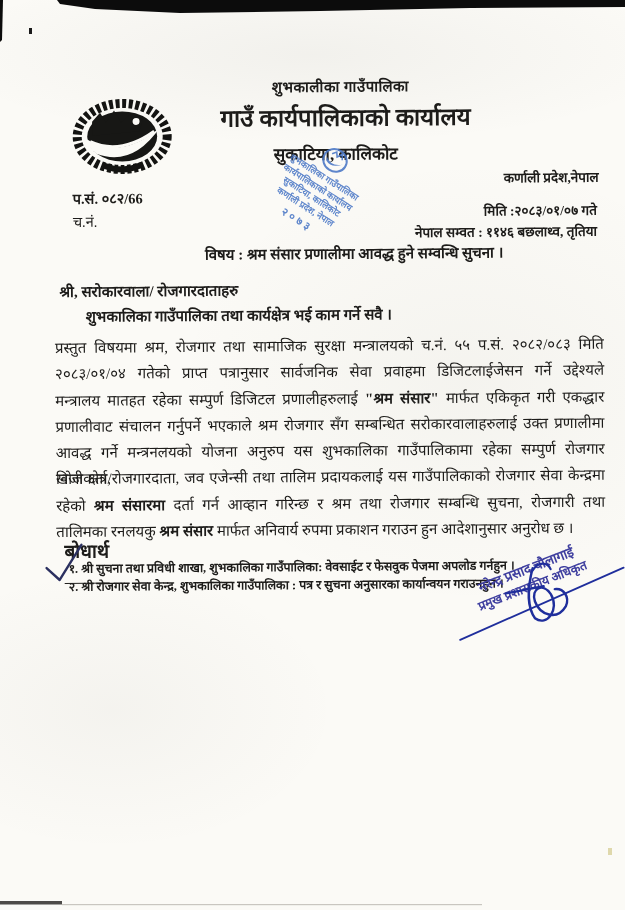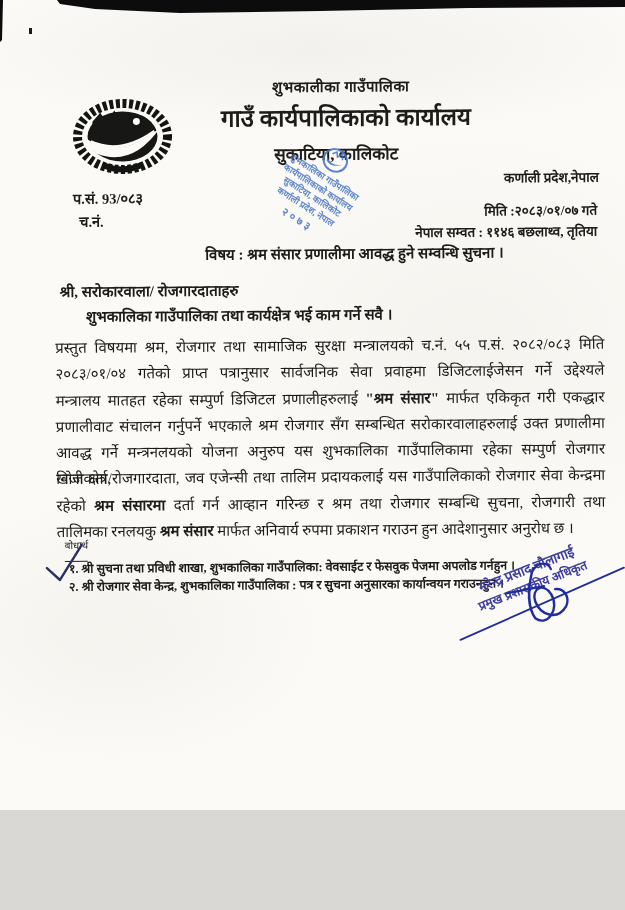--- a/index.html
+++ b/index.html
@@ -2,52 +2,52 @@
 <html><head>
 <meta charset="utf-8">
 <style>
   html,body{margin:0;padding:0;}
   body{
     width:625px;height:910px;overflow:hidden;
     background:#d9d8d4;
     font-family:"Liberation Serif","DejaVu Serif",serif;
   }
   .page{
-    position:relative;width:625px;height:810px;overflow:hidden;
+    position:relative;width:625px;height:910px;overflow:hidden;
     background:
       radial-gradient(ellipse 320px 200px at 18% 78%, rgba(90,85,70,0.045), transparent 70%),
       radial-gradient(ellipse 420px 320px at 75% 42%, rgba(80,80,60,0.04), transparent 70%),
       radial-gradient(ellipse 500px 120px at 50% 6%,  rgba(70,70,60,0.05), transparent 75%),
       #fbfaf6;
     color:#1d1c1a;
   }
   .tilt{position:absolute;inset:0;transform:rotate(-0.45deg);transform-origin:50% 40%;}
   .abs{position:absolute;}
 
   
   .h-muni{left:230px;top:76px;width:225px;text-align:center;font-size:15px;font-weight:bold;letter-spacing:.5px;}
   .h-office{left:170px;top:100px;width:355px;text-align:center;font-size:24px;font-weight:bold;}
   .h-place{left:230px;top:142px;width:215px;text-align:center;font-size:17px;font-weight:bold;}
   .h-prov{left:395px;top:170px;width:205px;text-align:right;font-size:13.5px;font-weight:bold;}
 
   .refno{left:74px;top:186px;font-size:14.5px;font-weight:bold;}
-  .chno{left:80px;top:209px;font-size:14.5px;font-weight:bold;}
+  .chno{left:74px;top:209px;font-size:14.5px;font-weight:normal;}
   .meta-right{left:320px;top:202px;width:278px;text-align:right;font-size:13.5px;font-weight:bold;line-height:21px;}
 
   .subject{left:95px;top:243px;width:520px;text-align:center;font-size:15px;font-weight:bold;}
 
   .sal1{left:60px;top:279px;font-size:15px;font-weight:bold;}
   .sal2{left:86px;top:304px;font-size:15px;font-weight:bold;}
 
   .para{left:55px;top:333px;width:549px;font-size:15px;}
   .para .bline{display:block;height:26.3px;line-height:26.3px;text-align:justify;text-align-last:justify;white-space:normal;}
   .para .bline.last{text-align-last:left;}
   .para b{font-weight:bold;}
 
-  .cc-title{left:63px;top:536px;font-size:10px;font-weight:normal;border-bottom:1.6px solid #22211f;padding-bottom:9px;}
+  .cc-title{left:63px;top:536px;font-size:19px;font-weight:bold;border-bottom:1.6px solid #22211f;padding-bottom:19px;}
   .cc-item{left:67px;width:530px;font-size:12.4px;font-weight:bold;line-height:17px;}
   .cc-item.i0{top:559px;}
   .cc-item.i1{top:577px;}
 
   
   .round-stamp{
     left:243px;top:140px;width:136px;height:120px;
     transform:rotate(33deg);transform-origin:50% 50%;
     color:#4a77c6;text-align:center;opacity:.88;
   }
@@ -95,21 +95,21 @@
         <path d="M5 14 q9 7 18 -2 q-8 10 -16 6 Z" fill="#4a77c6"></path>
         <path d="M8 9 l3 -4 l3 4 l3 -5 l3 5" fill="none" stroke="#4a77c6" stroke-width="1.6"></path>
       </svg>
       <div class="st-line">शुभकालिका गाउँपालिका</div>
       <div class="st-line">कार्यपालिकाको कार्यालय</div>
       <div class="st-line">सुकाटिया, कालिकोट</div>
       <div class="st-line">कर्णाली प्रदेश, नेपाल</div>
       <div class="st-year">२०७३</div>
     </div>
 
-    <div class="abs refno">प.सं. 93/०८३</div>
+    <div class="abs refno">प.सं. ०८२/66</div>
     <div class="abs chno">च.नं.</div>
     <div class="abs meta-right">
       <div>मिति :२०८३/०१/०७ गते</div>
       <div>नेपाल सम्वत : ११४६ बछलाथ्व, तृतिया</div>
     </div>
 
     <div class="abs subject">विषय : श्रम संसार प्रणालीमा आवद्ध हुने सम्वन्धि सुचना ।</div>
 
     <div class="abs sal1">श्री, सरोकारवाला/ रोजगारदाताहरु</div>
     <div class="abs sal2">शुभकालिका गाउँपालिका तथा कार्यक्षेत्र भई काम गर्ने सवै ।</div>

